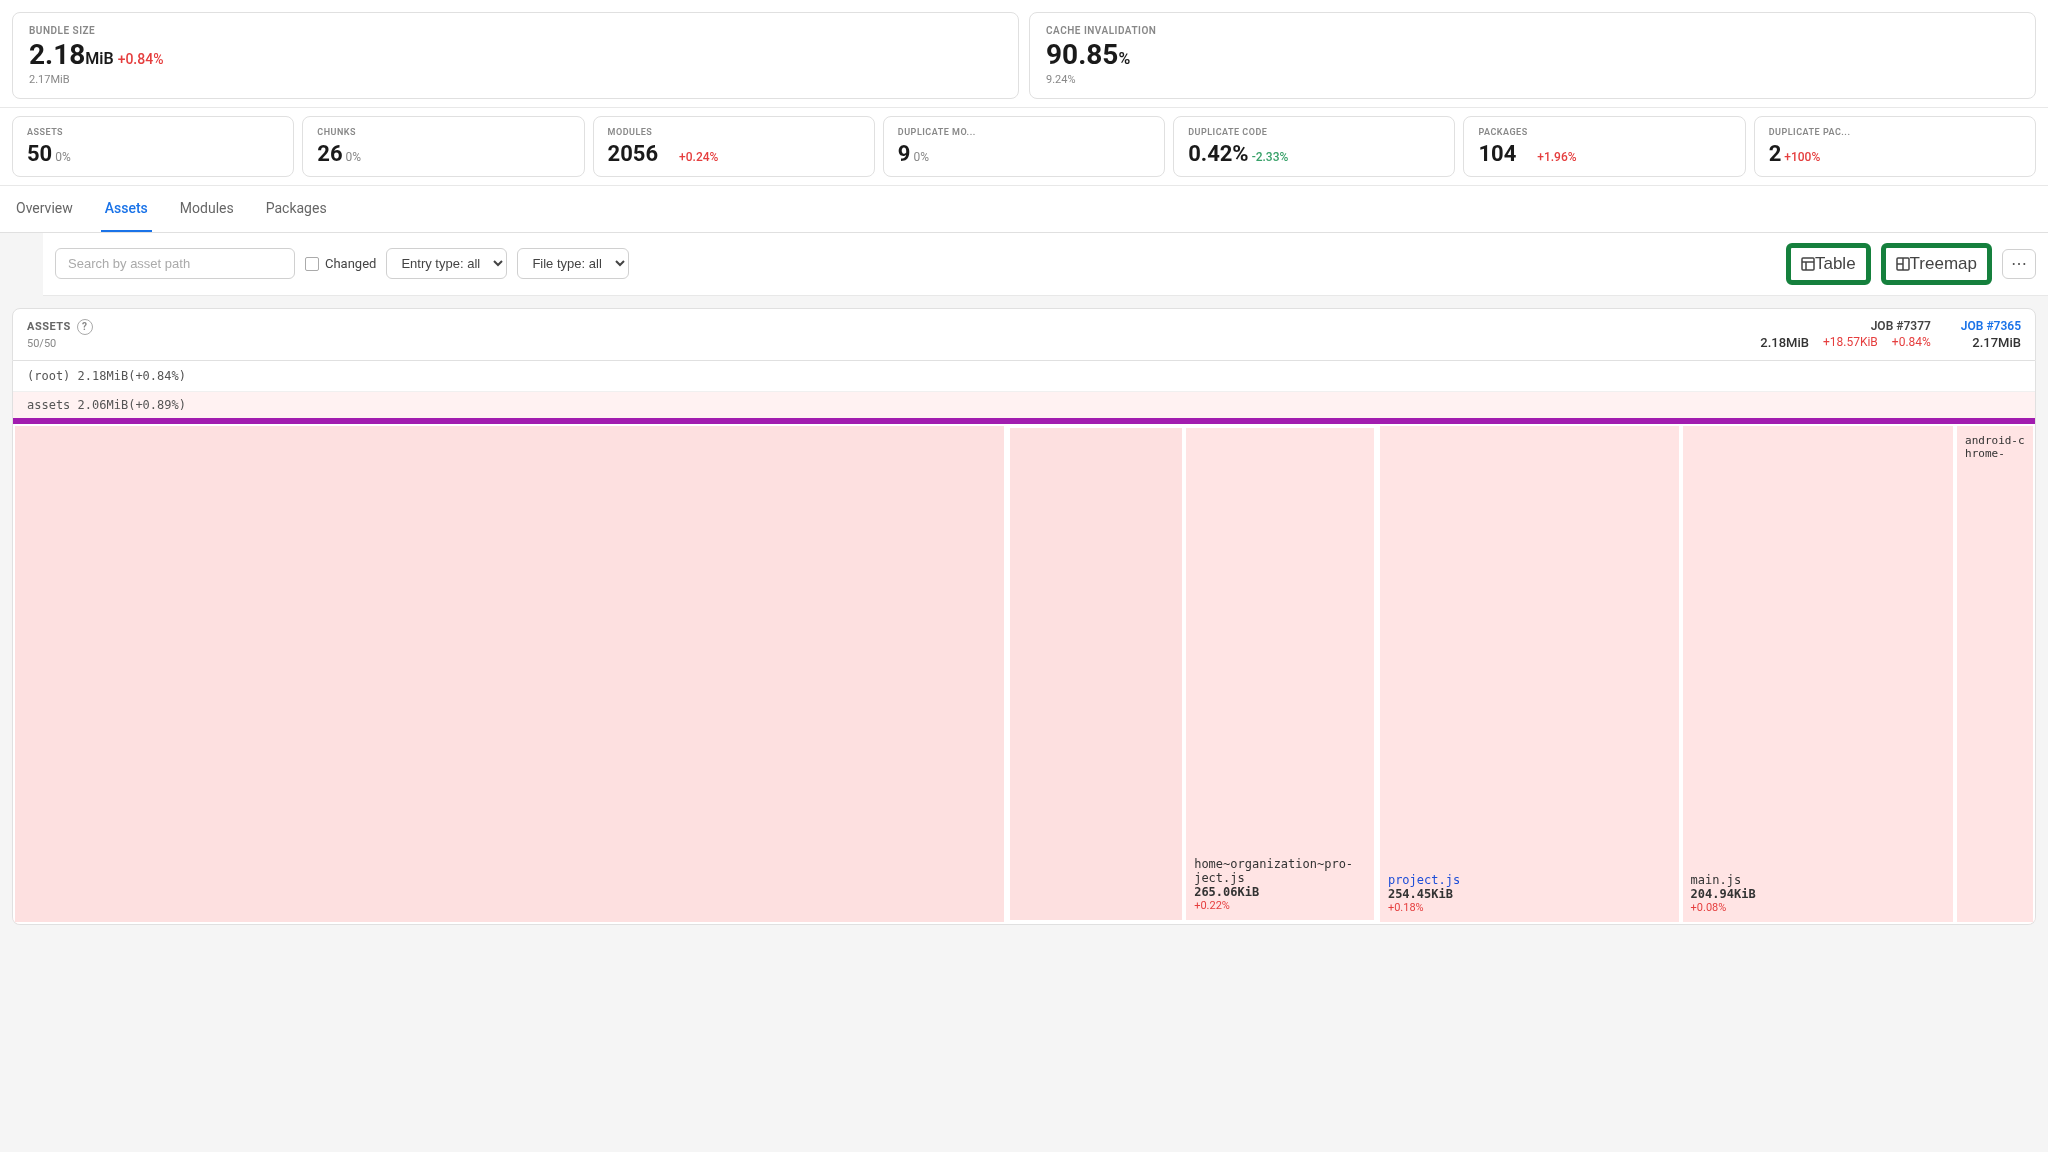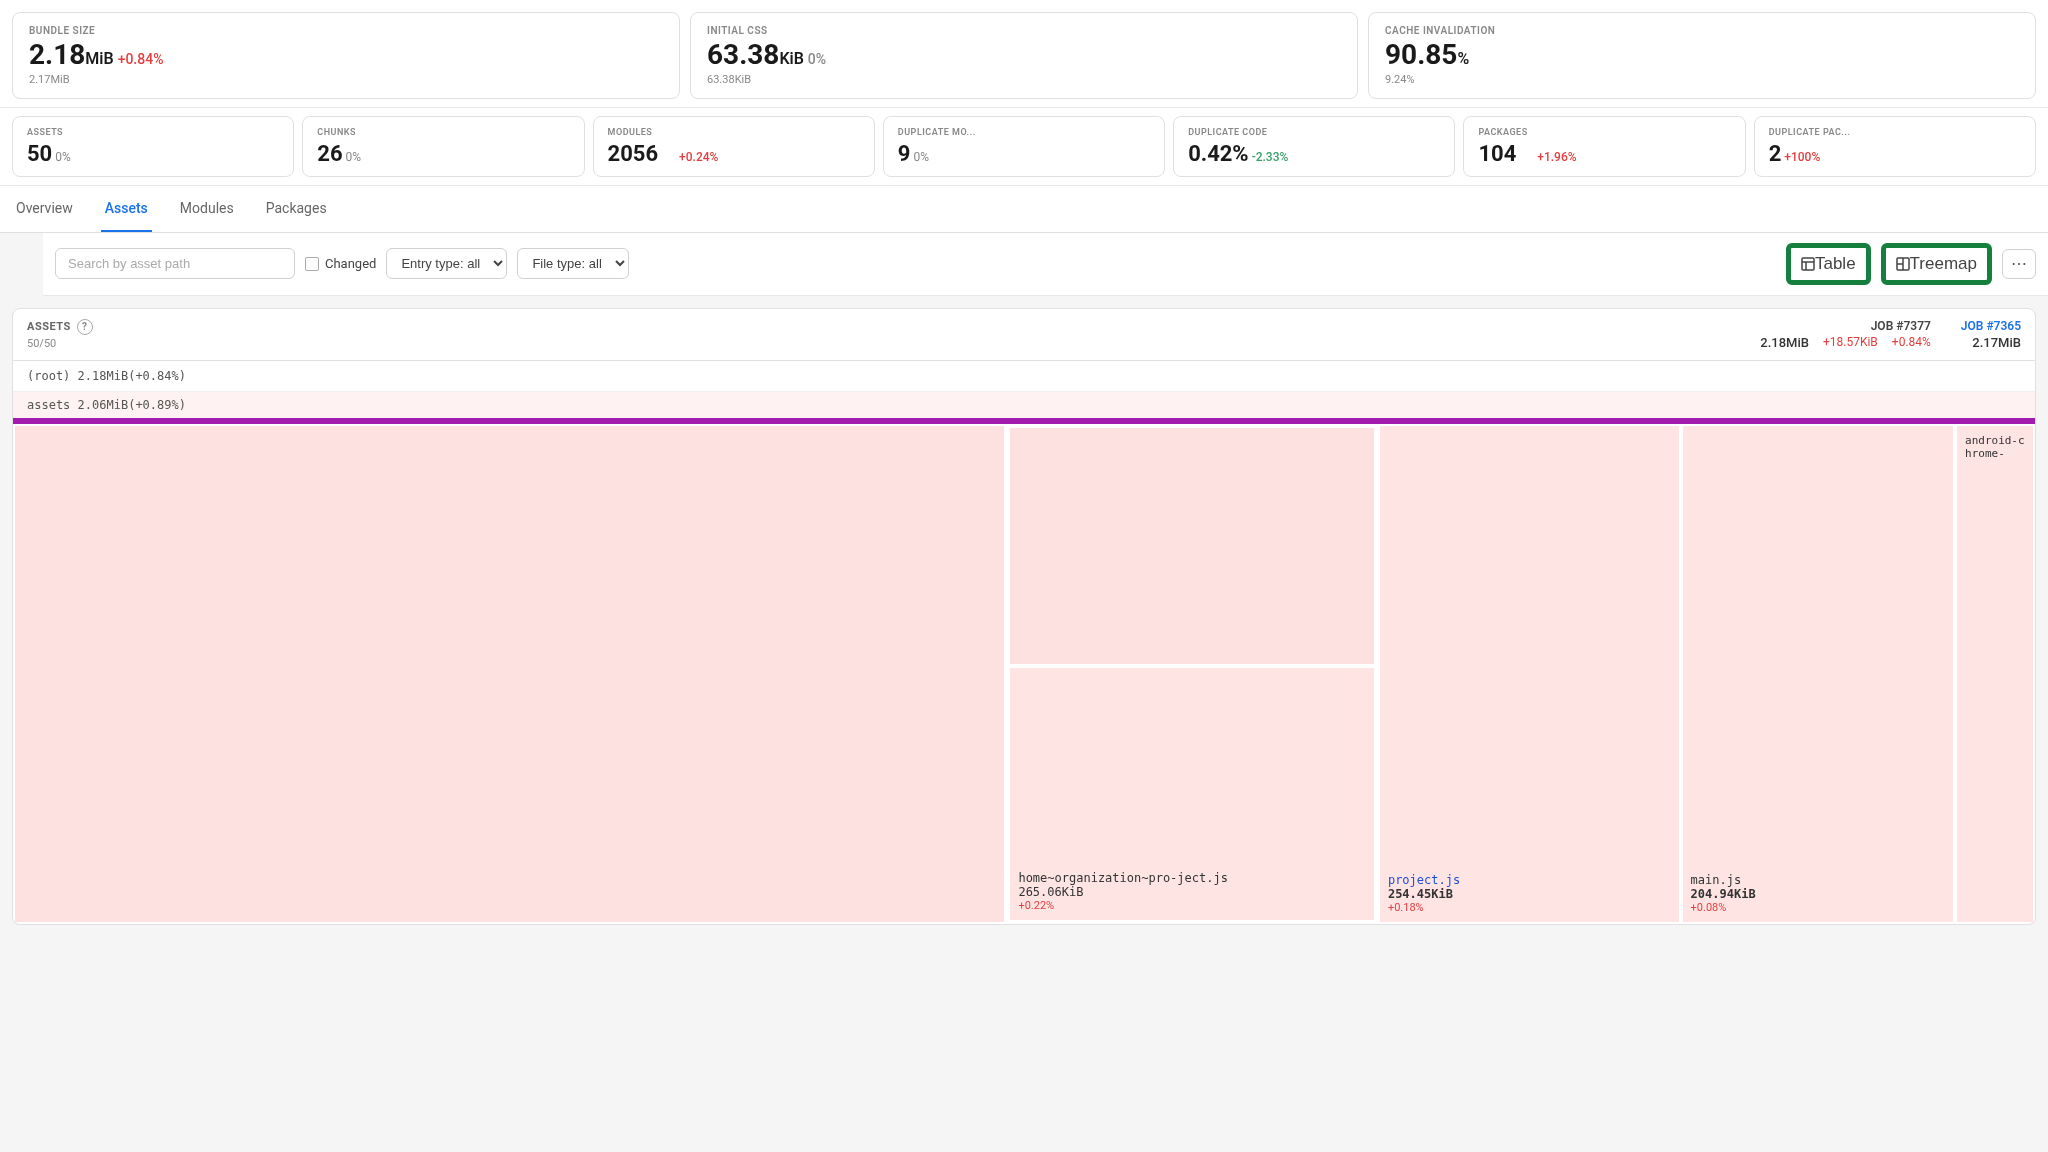--- a/index.html
+++ b/index.html
@@ -55,27 +55,20 @@
 </head>
 <body>
 
 <div class="top-metrics">
   <div class="metric-card">
     <div class="metric-label">BUNDLE SIZE</div>
     <div class="metric-value">
       <span>2.18</span><span class="unit">MiB</span><span class="change-pos">+0.84%</span>
     </div>
     <div class="metric-sub">2.17MiB</div>
-  </div>
-  <div class="metric-card">
-    <div class="metric-label">INITIAL CSS</div>
-    <div class="metric-value">
-      <span>63.38</span><span class="unit">KiB</span><span class="change-neutral">0%</span>
-    </div>
-    <div class="metric-sub">63.38KiB</div>
   </div>
   <div class="metric-card">
     <div class="metric-label">CACHE INVALIDATION</div>
     <div class="metric-value">
       <span>90.85</span><span class="unit">%</span>
     </div>
     <div class="metric-sub">9.24%</div>
   </div>
 </div>
 
@@ -194,25 +187,25 @@
     </div>
     <div class="assets-row">
       <span>assets</span>&nbsp;<span>2.06MiB(+0.89%)</span>
     </div>
 
     <div style="display:flex; height:500px; background:#ffe8e8; position:relative;">
 
       <div style="flex:3.5; border:2px solid #fff; background:#fde0e0; position:relative;">
       </div>
 
-      <div style="flex:1.3; display:flex; flex-direction:column; border:2px solid #fff;">
+      <div style="flex:1.3; display:flex; flex-direction:row; border:2px solid #fff;">
         <div style="flex:1; border:2px solid #fff; background:#fde0e0;"></div>
         <div style="flex:1; border:2px solid #fff; background:#ffe4e4; padding:8px; display:flex; flex-direction:column; justify-content:flex-end;">
           <div style="font-size:12px; font-family:monospace; color:#333;">home~organization~pro-ject.js</div>
-          <div style="font-size:12px; font-family:monospace; font-weight:400; color:#333;">265.06KiB</div>
+          <div style="font-size:12px; font-family:monospace; font-weight:700; color:#333;">265.06KiB</div>
           <div style="font-size:11px; color:#e53e3e;">+0.22%</div>
         </div>
       </div>
 
       <div style="flex:1; border:2px solid #fff; background:#ffe4e4; padding:8px; display:flex; flex-direction:column; justify-content:flex-end;">
         <div style="font-size:12px; font-family:monospace; color:#1d4ed8;">project.js</div>
         <div style="font-size:12px; font-family:monospace; font-weight:700; color:#333;">254.45KiB</div>
         <div style="font-size:11px; color:#e53e3e;">+0.18%</div>
       </div>
 

